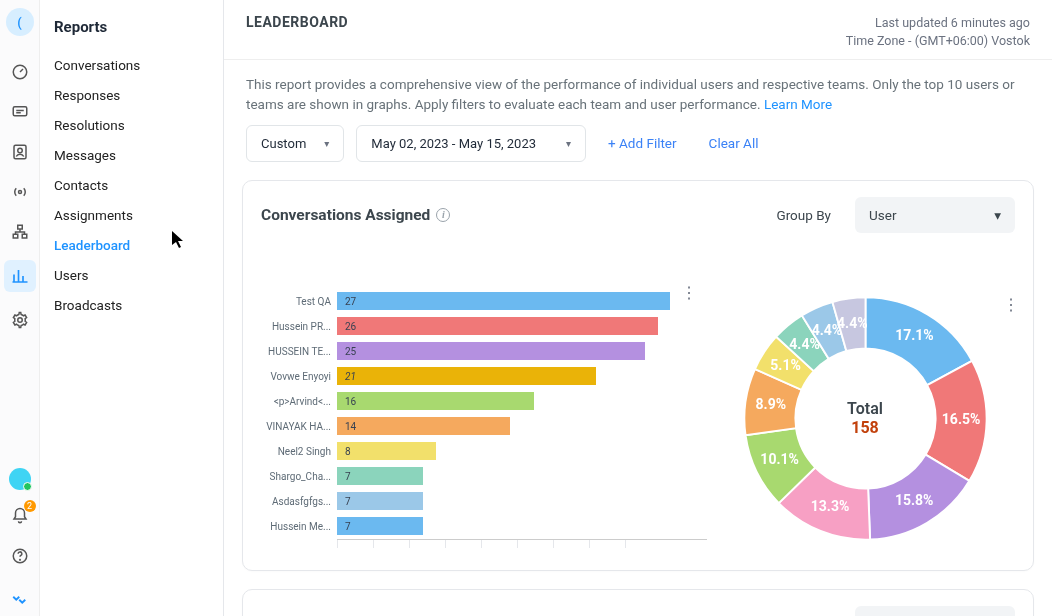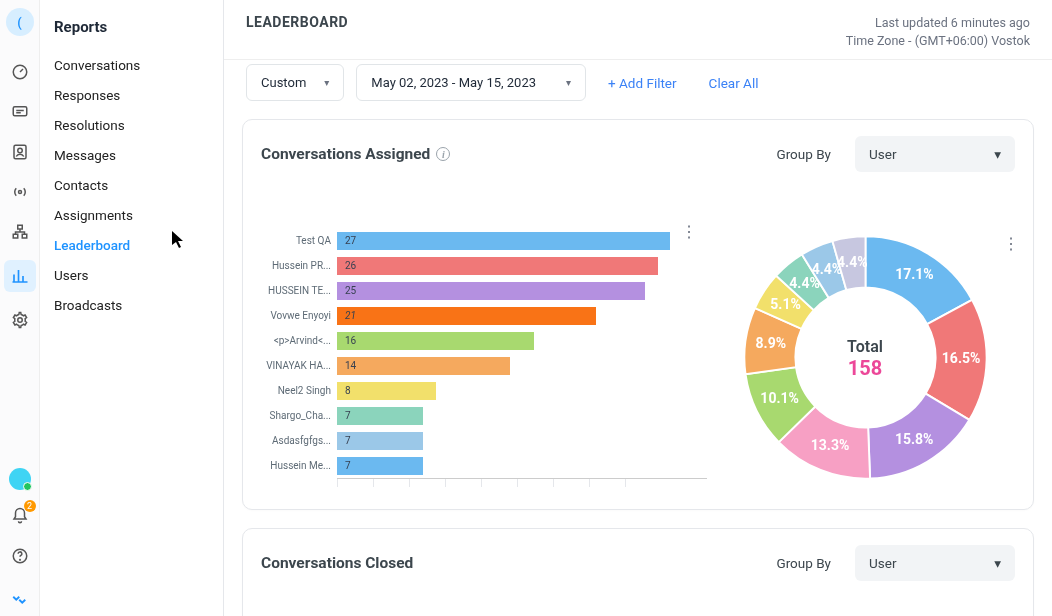--- a/index.html
+++ b/index.html
@@ -53,21 +53,21 @@
   .bar-track { flex:1; position:relative; }
   .bar-fill { height:18px; display:flex; align-items:center; padding-left:8px; font-size:10px; color:#374151; }
   .tick { width:36px; border-left:1px solid #e5e7eb; height:8px; }
   .axis-line { display:flex; }
   .axis-left { width:76px; }
   .axis-right { flex:1; border-top:1px solid #ccc; display:flex; }
   
   .donut-svg { width:255px; height:255px; margin-top:50px; }
   .donut-center { position:absolute; top:50%; left:50%; transform:translate(-50%, calc(-50% + 25px)); text-align:center; }
   .donut-center .ttl { font-size:16px; color:#3c464d; font-weight:600; }
-  .donut-center .num { font-size:20px; font-weight:700; color:#ec4899; }
+  .donut-center .num { font-size:16px; font-weight:700; color:#c2410c; }
   .slice-label { font-size:11px; fill:#fff; font-weight:700; }
 </style>
 </head>
 <body>
 
 <div class="app">
 
   <div class="rail">
     <div class="avatar-small">(</div>
     <div class="icon">
@@ -154,20 +154,23 @@
 
   <div class="main">
     <div class="header">
       <h1>LEADERBOARD</h1>
       <div class="meta">
         <div>Last updated 6 minutes ago</div>
         <div>Time Zone - (GMT+06:00) Vostok</div>
       </div>
     </div>
 
+    <div class="desc">
+      <span>This report provides a comprehensive view of the performance of individual users and respective teams. Only the top 10 users or teams are shown in graphs. Apply filters to evaluate each team and user performance. </span><a>Learn More</a>
+    </div>
 
     <div class="filter-row">
       <div class="select-box small">
         <span>Custom</span>
           <span class="chev">▾</span>
       </div>
       <div class="select-box">
         <span>May 02, 2023 - May 15, 2023</span>
           <span class="chev">▾</span>
       </div>
@@ -208,21 +211,21 @@
               </div>
               <div class="bar-row">
                 <div class="bar-label">HUSSEIN TE...</div>
                 <div class="bar-track">
                   <div class="bar-fill" style="background: rgb(180, 144, 224); width: 83.3333%;">25</div>
                 </div>
               </div>
               <div class="bar-row">
                 <div class="bar-label">Vovwe Enyoyi</div>
                 <div class="bar-track">
-                  <div class="bar-fill" style="background: #f97316; width: 70%; font-style: italic;">21</div>
+                  <div class="bar-fill" style="background: #eab308; width: 70%; font-style: italic;">21</div>
                 </div>
               </div>
               <div class="bar-row">
                 <div class="bar-label">&lt;p&gt;Arvind&lt;...</div>
                 <div class="bar-track">
                   <div class="bar-fill" style="background: rgb(168, 217, 111); width: 53.3333%;">16</div>
                 </div>
               </div>
               <div class="bar-row">
                 <div class="bar-label">VINAYAK HA...</div>

